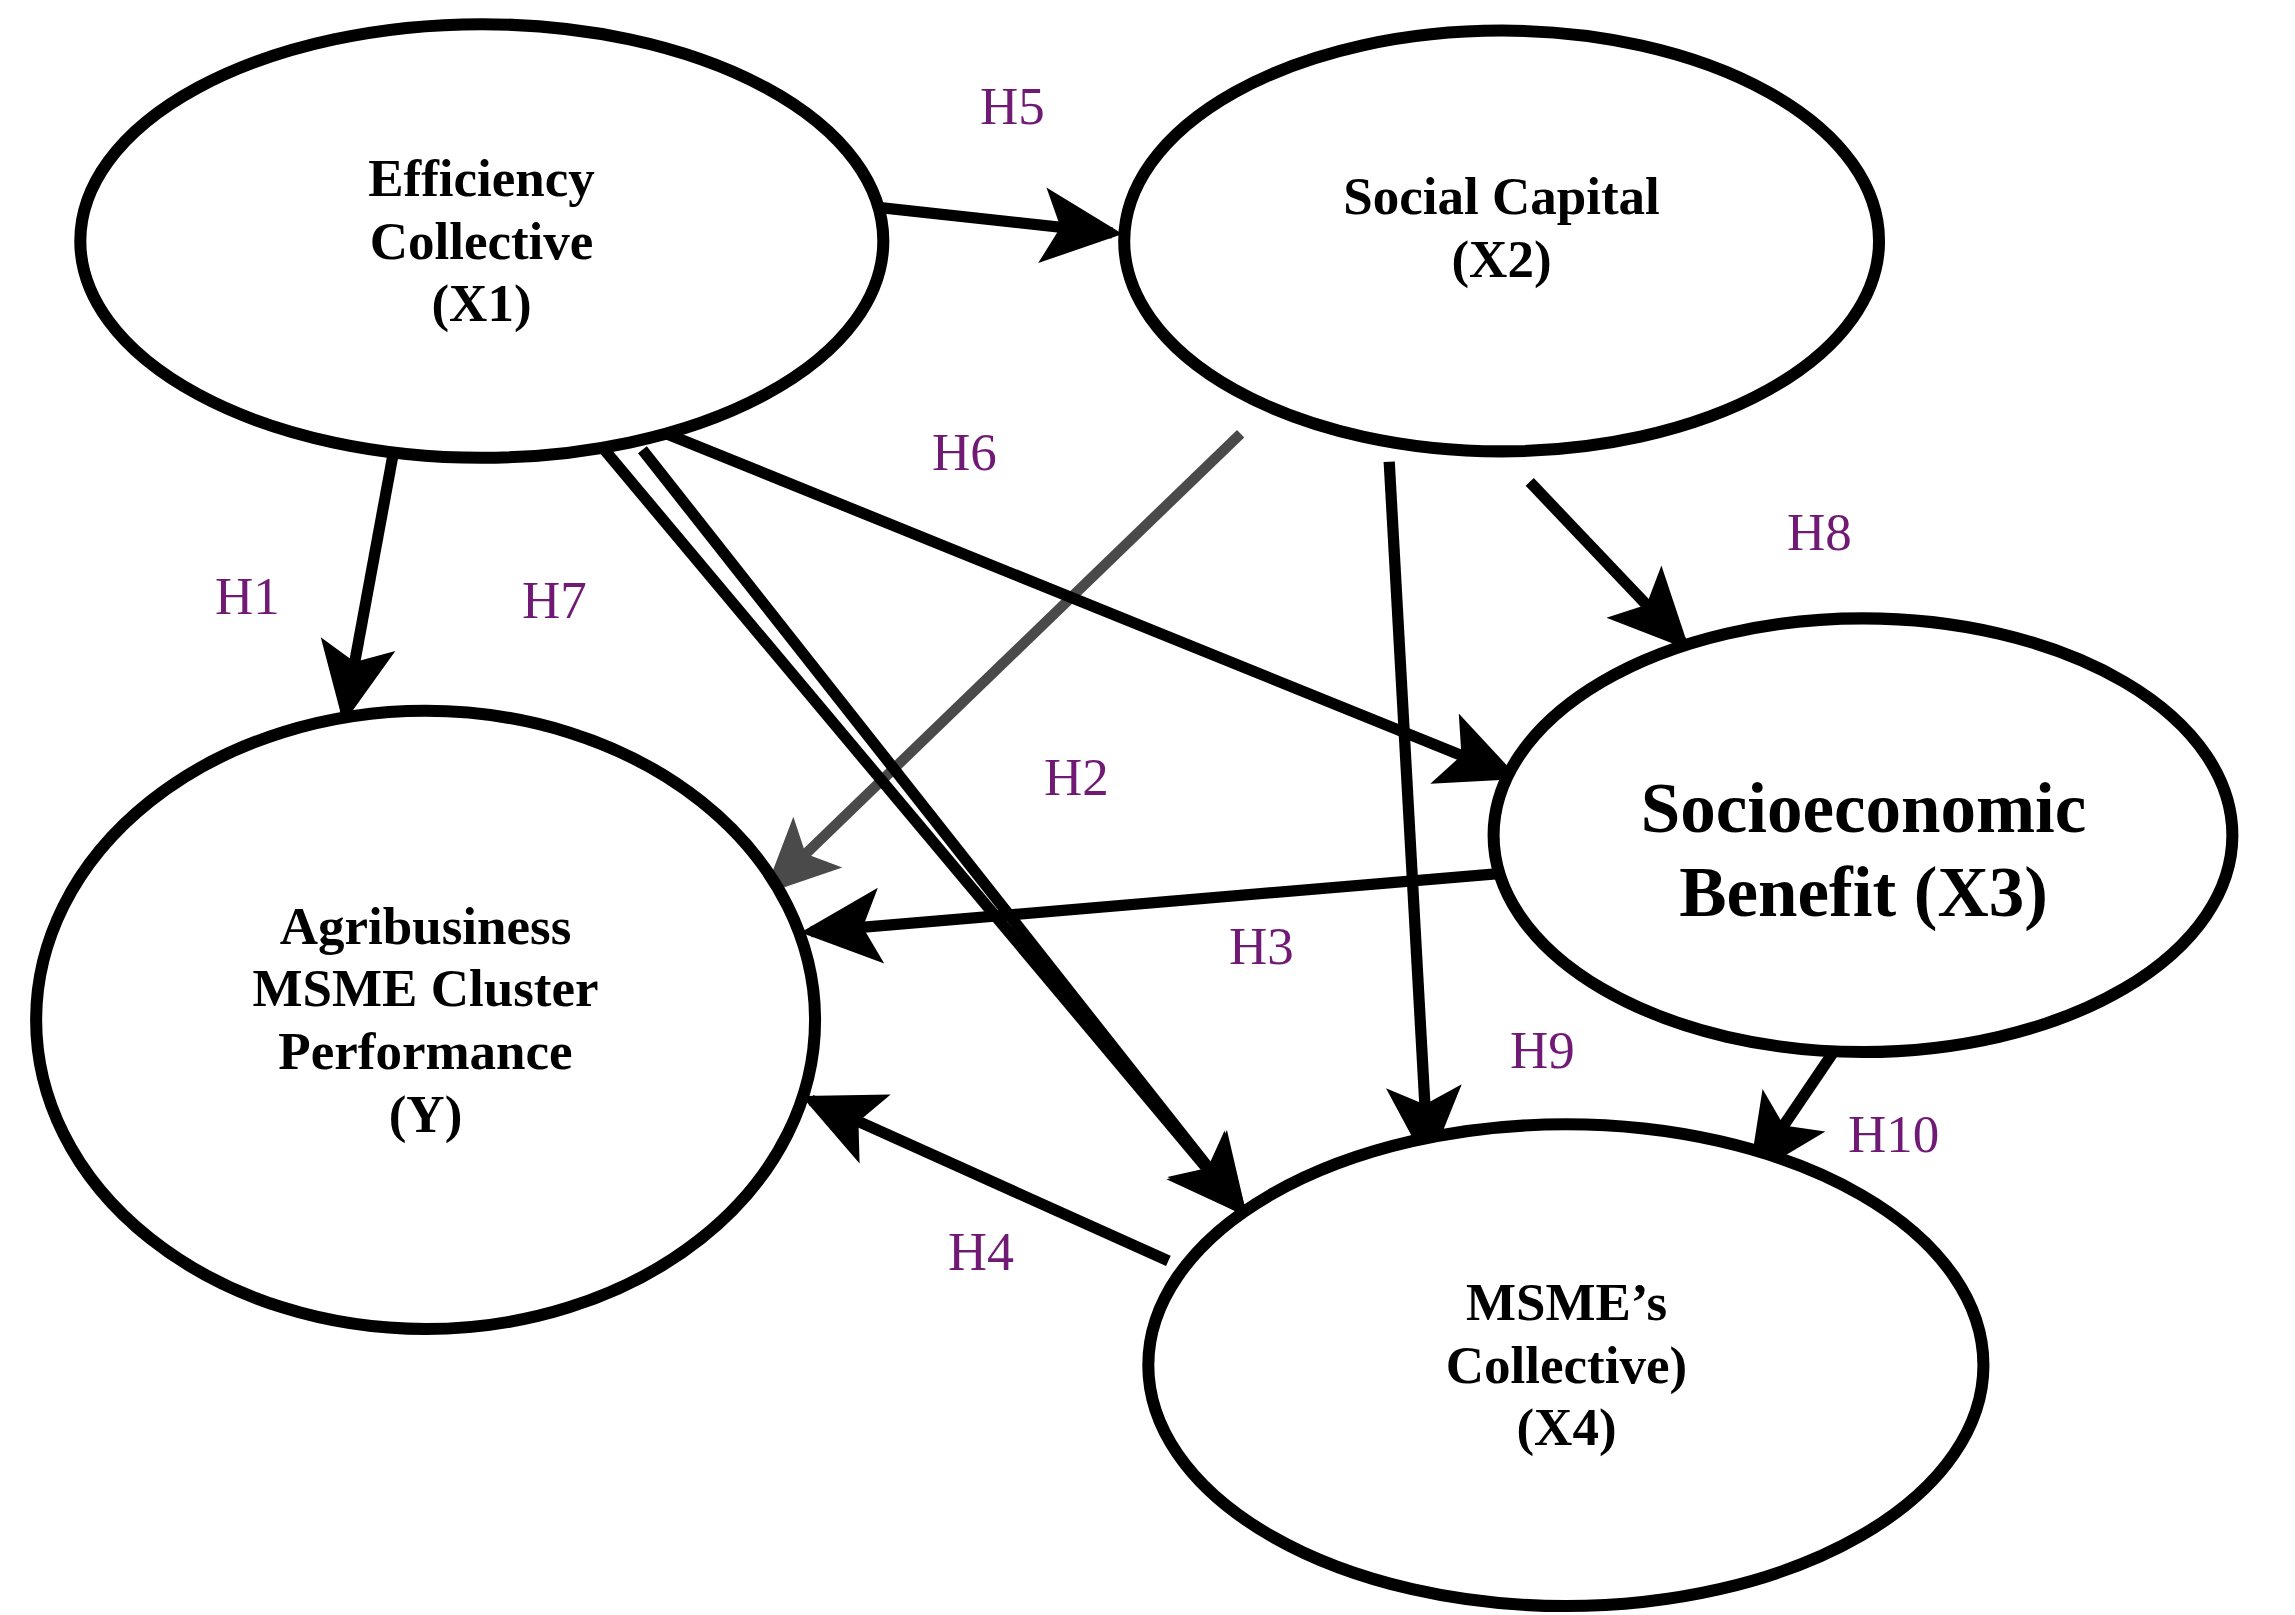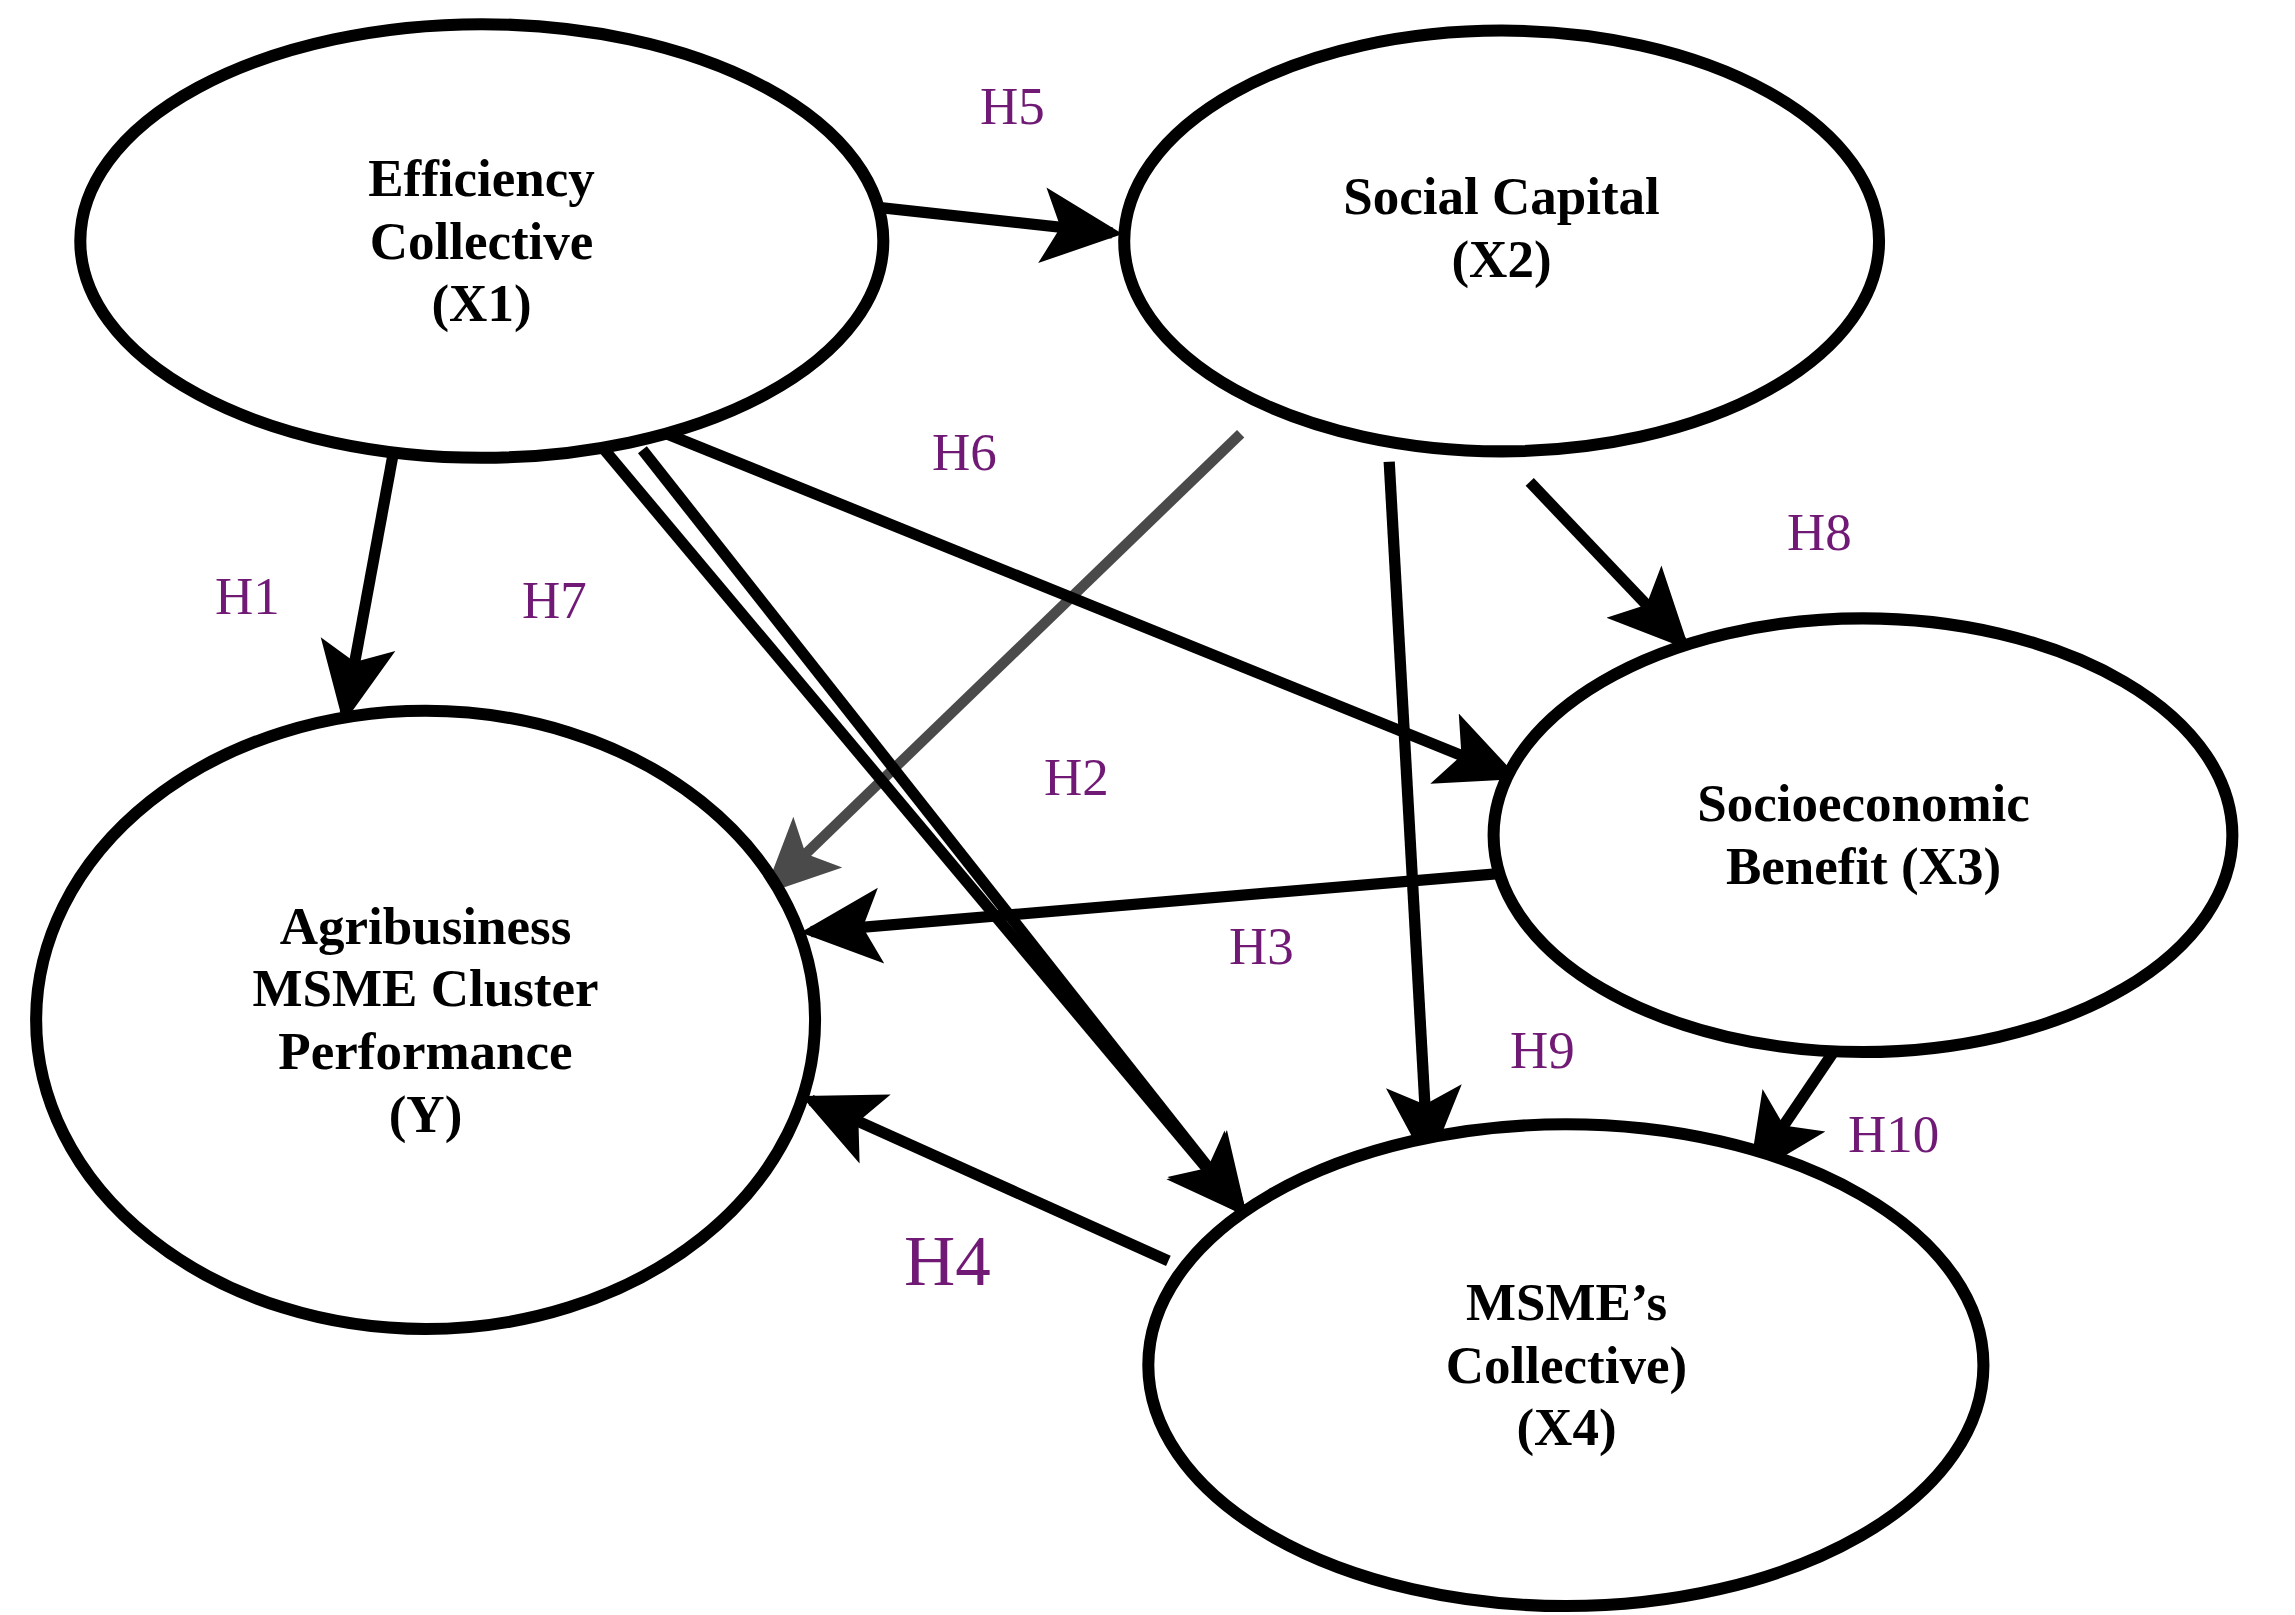--- a/index.html
+++ b/index.html
@@ -57,35 +57,35 @@
         <ellipse cx="1950" cy="1700" rx="520" ry="300" fill="#ffffff" stroke="#000000" stroke-width="15"></ellipse>
       </g>
   </svg>
 
   <div id="node-labels">
       <div class="node-label" style="font-size: 53px; left: 80px; top: 24px; width: 803px; height: 434px; display: flex; align-items: center; justify-content: center;">Efficiency
 Collective
 (X1)</div>
       <div class="node-label" style="font-size: 53px; left: 1124px; top: 17px; width: 755px; height: 421px; display: flex; align-items: center; justify-content: center;">Social Capital
 (X2)</div>
-      <div class="node-label" style="font-size: 53px; left: 1494px; top: 618px; width: 739px; height: 434px; display: flex; align-items: center; justify-content: center;">Socioeconomic
+      <div class="node-label" style="font-size: 71px; left: 1494px; top: 634px; width: 739px; height: 434px; display: flex; align-items: center; justify-content: center;">Socioeconomic
 Benefit (X3)</div>
       <div class="node-label" style="font-size: 53px; left: 36px; top: 711px; width: 779px; height: 618px; display: flex; align-items: center; justify-content: center;">Agribusiness
 MSME Cluster
 Performance
 (Y)</div>
       <div class="node-label" style="font-size: 53px; left: 1149px; top: 1124px; width: 835px; height: 482px; display: flex; align-items: center; justify-content: center;">MSME’s
 Collective)
 (X4)</div>
     </div>
   <div id="edge-labels">
       <div class="edge-label" style="font-size: 53px; left: 215px; top: 566px;">H1</div>
       <div class="edge-label" style="font-size: 53px; left: 1044px; top: 747px;">H2</div>
       <div class="edge-label" style="font-size: 53px; left: 1229px; top: 916px;">H3</div>
-      <div class="edge-label" style="font-size: 71px; left: 904px; top: 1221px;">H4</div>
+      <div class="edge-label" style="font-size: 54px; left: 948px; top: 1221px;">H4</div>
       <div class="edge-label" style="font-size: 53px; left: 980px; top: 76px;">H5</div>
       <div class="edge-label" style="font-size: 53px; left: 932px; top: 422px;">H6</div>
       <div class="edge-label" style="font-size: 53px; left: 522px; top: 570px;">H7</div>
       <div class="edge-label" style="font-size: 53px; left: 1787px; top: 502px;">H8</div>
       <div class="edge-label" style="font-size: 53px; left: 1510px; top: 1020px;">H9</div>
       <div class="edge-label" style="font-size: 53px; left: 1848px; top: 1104px;">H10</div>
     </div>
 
 </div>
 

